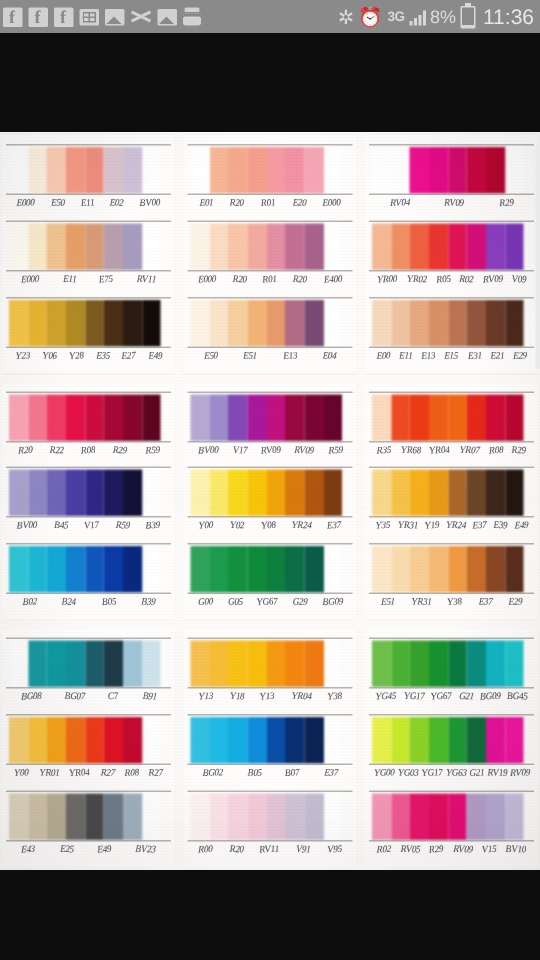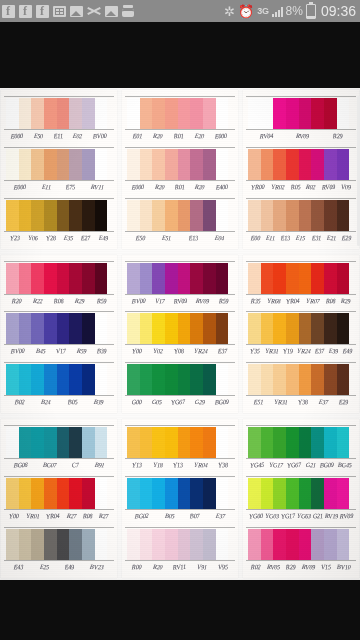--- a/index.html
+++ b/index.html
@@ -170,21 +170,21 @@
       <span class="alarm">⏰</span>
       <span class="net3g">3G</span>
       <span class="bars">
           <i></i>
           <i></i>
           <i></i>
           <i></i>
         </span>
       <span class="batt-txt">8%</span>
       <span class="batt"></span>
-      <span class="clock">09:36</span>
+      <span class="clock">11:36</span>
     </div>
   </div>
 
   <div id="topblack"></div>
   <div id="botblack"></div>
 
   <div id="photo">
     <div id="sheet">
         <div class="card" style="background: rgb(255, 253, 251);">
           <div class="band">

